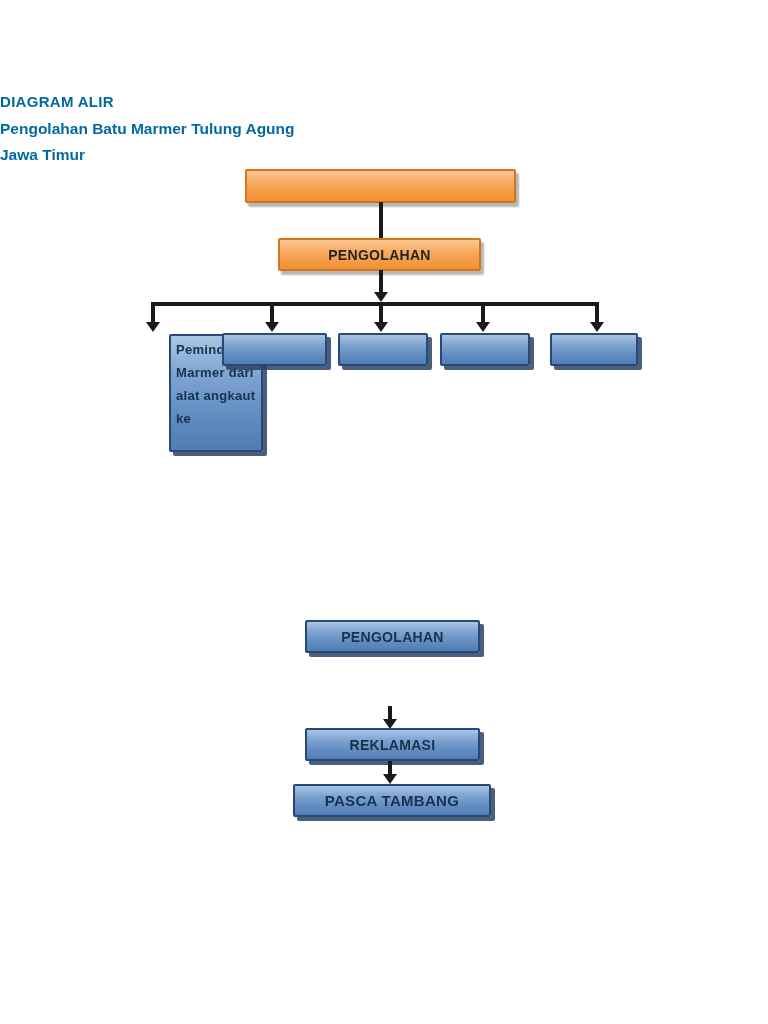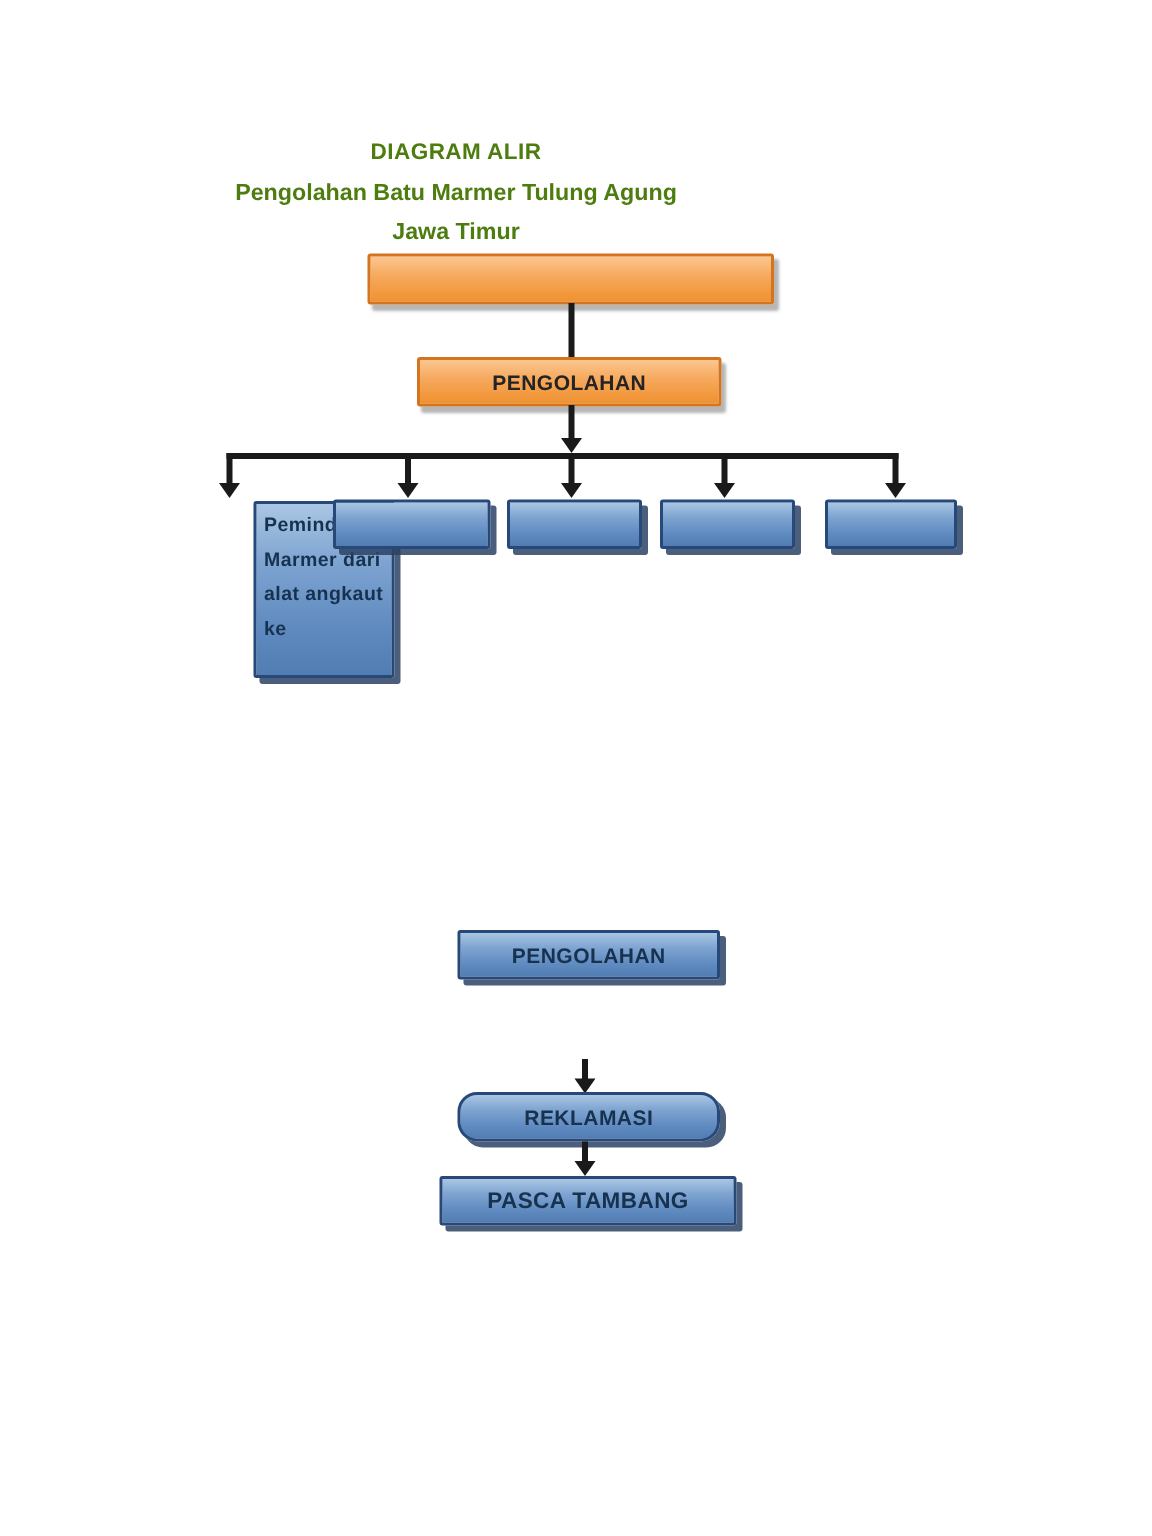--- a/index.html
+++ b/index.html
@@ -9,23 +9,23 @@
     width: 768px;
     height: 1024px;
     background: #ffffff;
     overflow: hidden;
     font-family: "Liberation Sans", sans-serif;
   }
   .title {
     position: absolute;
     left: 0;
     width: 608px;
-    text-align: center;
+    text-align: left;
     font-weight: bold;
-    color: #4d7c0f;
+    color: #0369a1;
   }
   .t1 { top: 93px;  font-size: 15px; letter-spacing: 0.3px; }
   .t2 { top: 120px; font-size: 15.5px; }
   .t3 { top: 146px; font-size: 15.5px; }
 
   .obox {
     position: absolute;
     background: linear-gradient(180deg, #fbc68f 0%, #f6a85c 45%, #f0912f 100%);
     border: 2px solid #d4741f;
     border-radius: 2px;
@@ -109,20 +109,20 @@
   <div class="bbox" style="left:338px; top:333px; width:90px; height:33px;"></div>
   <div class="bbox" style="left:440px; top:333px; width:90px; height:33px;"></div>
   <div class="bbox" style="left:550px; top:333px; width:88px; height:33px;"></div>
 
   <div class="bbox" style="left:305px; top:620px; width:175px; height:33px;">PENGOLAHAN</div>
 
 
   <div class="vline" style="left:388px; top:706px; height:14px;"></div>
   <div class="ahead" style="left:383px; top:719px;"></div>
 
-  <div class="bbox" style="left:305px; top:728px; width:175px; height:33px;border-radius:13px;">REKLAMASI</div>
+  <div class="bbox" style="left:305px; top:728px; width:175px; height:33px;">REKLAMASI</div>
 
   <div class="vline" style="left:388px; top:761px; height:14px;"></div>
   <div class="ahead" style="left:383px; top:774px;"></div>
 
   <div class="bbox" style="left:293px; top:784px; width:198px; height:33px; font-size:15px;">PASCA TAMBANG</div>
 
 </div>
 
 </body></html>

